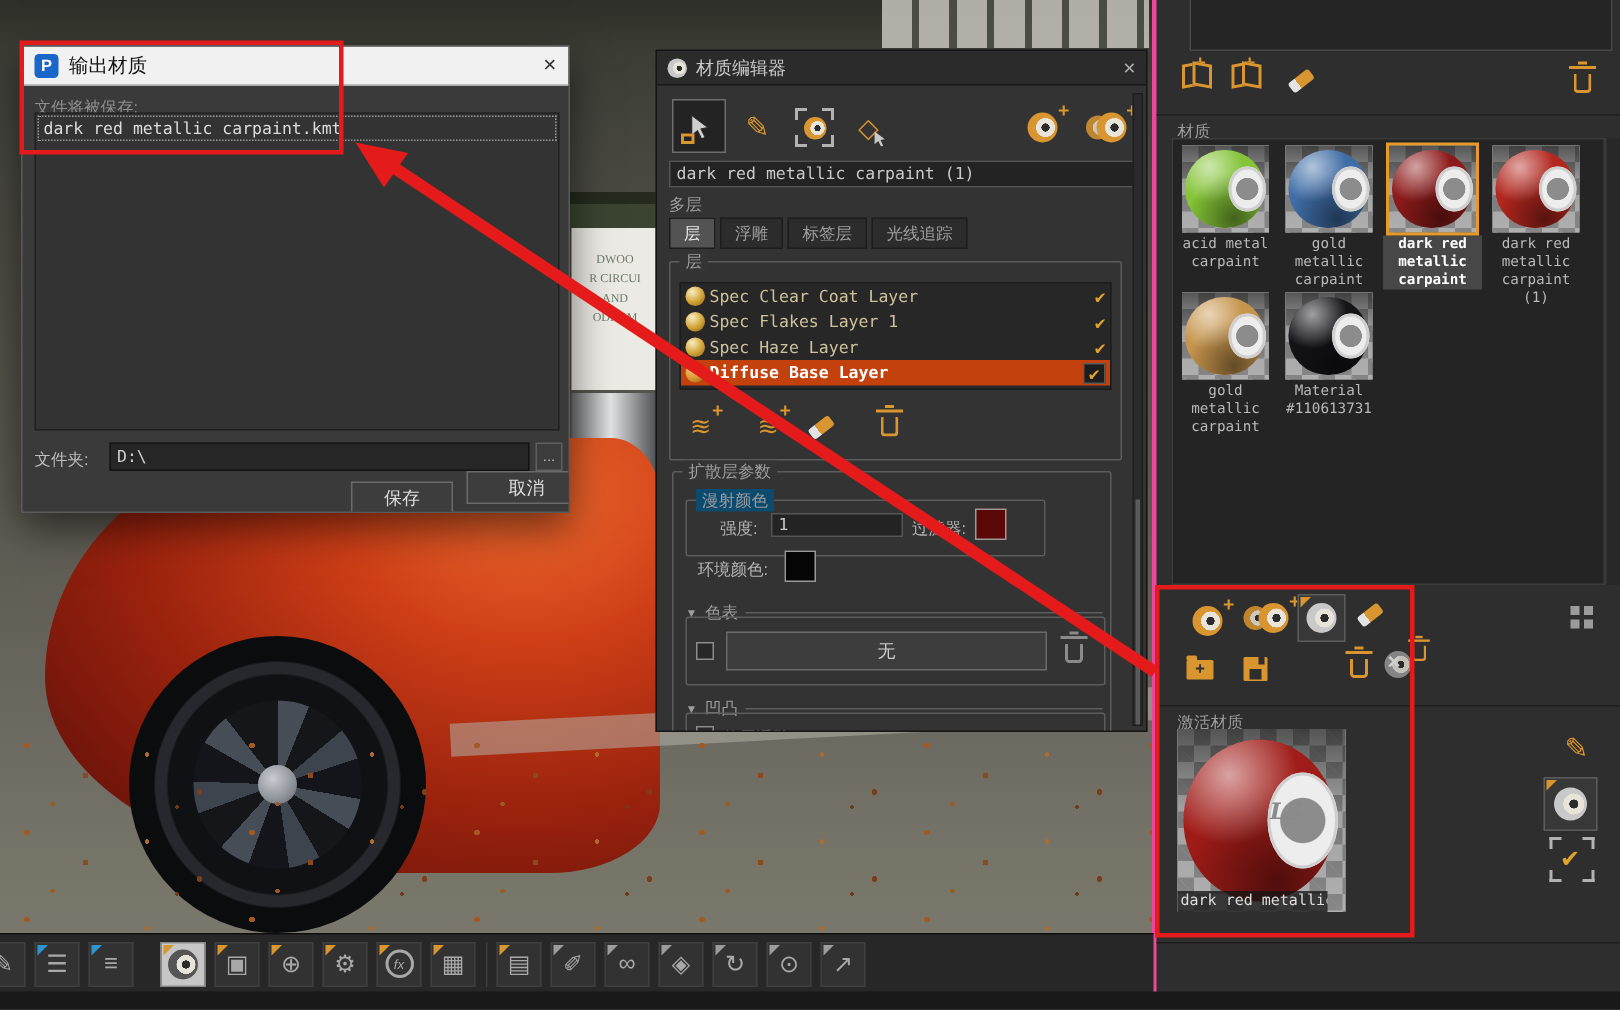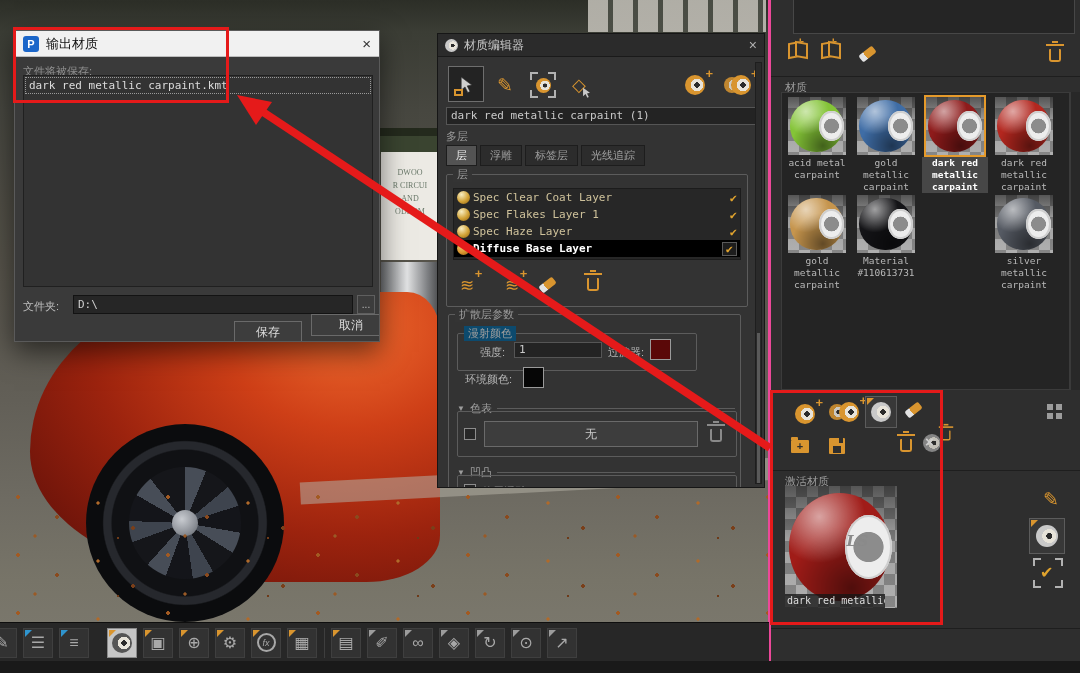--- a/index.html
+++ b/index.html
@@ -124,21 +124,21 @@
 .mlabel{position:absolute;left:8px;top:95px;font-size:11px;color:#9c9c9c}
 .tabs{position:absolute;left:8px;top:111px;display:flex;gap:3px}
 .tab{padding:2px 9px;font-size:11px;color:#9f9f9f;background:#2c2c2c;border:1px solid #1d1d1d}
 .tab.active{background:#535353;color:#ececec}
 .llist{position:absolute;left:6px;top:13px;width:288px;height:72px;background:#272727;border:1px solid #1c1c1c}
 .lrow{display:flex;align-items:center;height:17px;padding:0 3px;font-family:"DejaVu Sans Mono",monospace;
   font-size:11px;color:#cfc29b;white-space:nowrap}
 .lrow .sph{width:13px;height:13px;border-radius:50%;flex:0 0 auto;margin-right:3px;
   background:radial-gradient(circle at 35% 28%,#f8eec2,#d2a236 55%,#8a5f10)}
 .lrow .chk{margin-left:auto;color:#e0a32e;font-size:12px;font-weight:bold;line-height:1}
-.lrow.sel{background:#000000;color:#fff;font-weight:bold}
+.lrow.sel{background:#c2410c;color:#fff;font-weight:bold}
 .lrow.sel .chk{border:1px solid #5a5a5a;background:#1d1d1d;padding:0 3px}
 .pinput{background:#232323;border:1px solid #555;color:#c9c9c9;font-size:11px;padding:0 4px;position:absolute}
 .swatch{position:absolute;border:1px solid #9a9a9a}
 .nonebtn{position:absolute;background:#3d3d3d;border:1px solid #6a6a6a;color:#ccc;font-size:12px;text-align:center}
 .sbar{position:absolute;right:2px;top:28px;width:7px;height:422px;background:#2a2a2a;border:1px solid #1e1e1e}
 .sbar .th{position:absolute;left:1px;top:270px;width:3px;height:150px;background:#5a5a5a}
 
 
 .rp{position:absolute;left:768px;top:0;width:312px;height:662px;background:#2e2e2e;border-left:3px solid #ec4899;z-index:10}
 .rp .libbox{position:absolute;left:22px;top:-8px;width:282px;height:42px;background:#252525;border:1px solid #474747}
@@ -389,26 +389,20 @@
         <span class="bl" style="--mcol: #c6954d;"></span>
       </div>
     <div class="nm">gold metallic carpaint</div>
   </div>
   <div class="mitem" style="left:82px;top:195px">
     <div class="mb">
         <span class="bl" style="--mcol: #141417;"></span>
       </div>
     <div class="nm">Material #110613731</div>
   </div>
-  <div class="mitem" style="left:220px;top:195px">
-    <div class="mb">
-        <span class="bl" style="--mcol: #555a63;"></span>
-      </div>
-    <div class="nm">silver metallic carpaint</div>
-  </div>
 
   <span class="ball" style="position:absolute;left:24px;top:404px;width:20px;height:20px">
       <span class="plus">+</span>
     </span>
   <span class="ball" style="position:absolute;left:58px;top:404px;width:16px;height:16px;opacity:.85"></span>
   <span class="ball" style="position:absolute;left:68px;top:402px;width:20px;height:20px">
       <span class="plus">+</span>
     </span>
   <div class="boxbtn" style="left:94px;top:396px;width:32px;height:32px">
     <span class="ocnr"></span>

